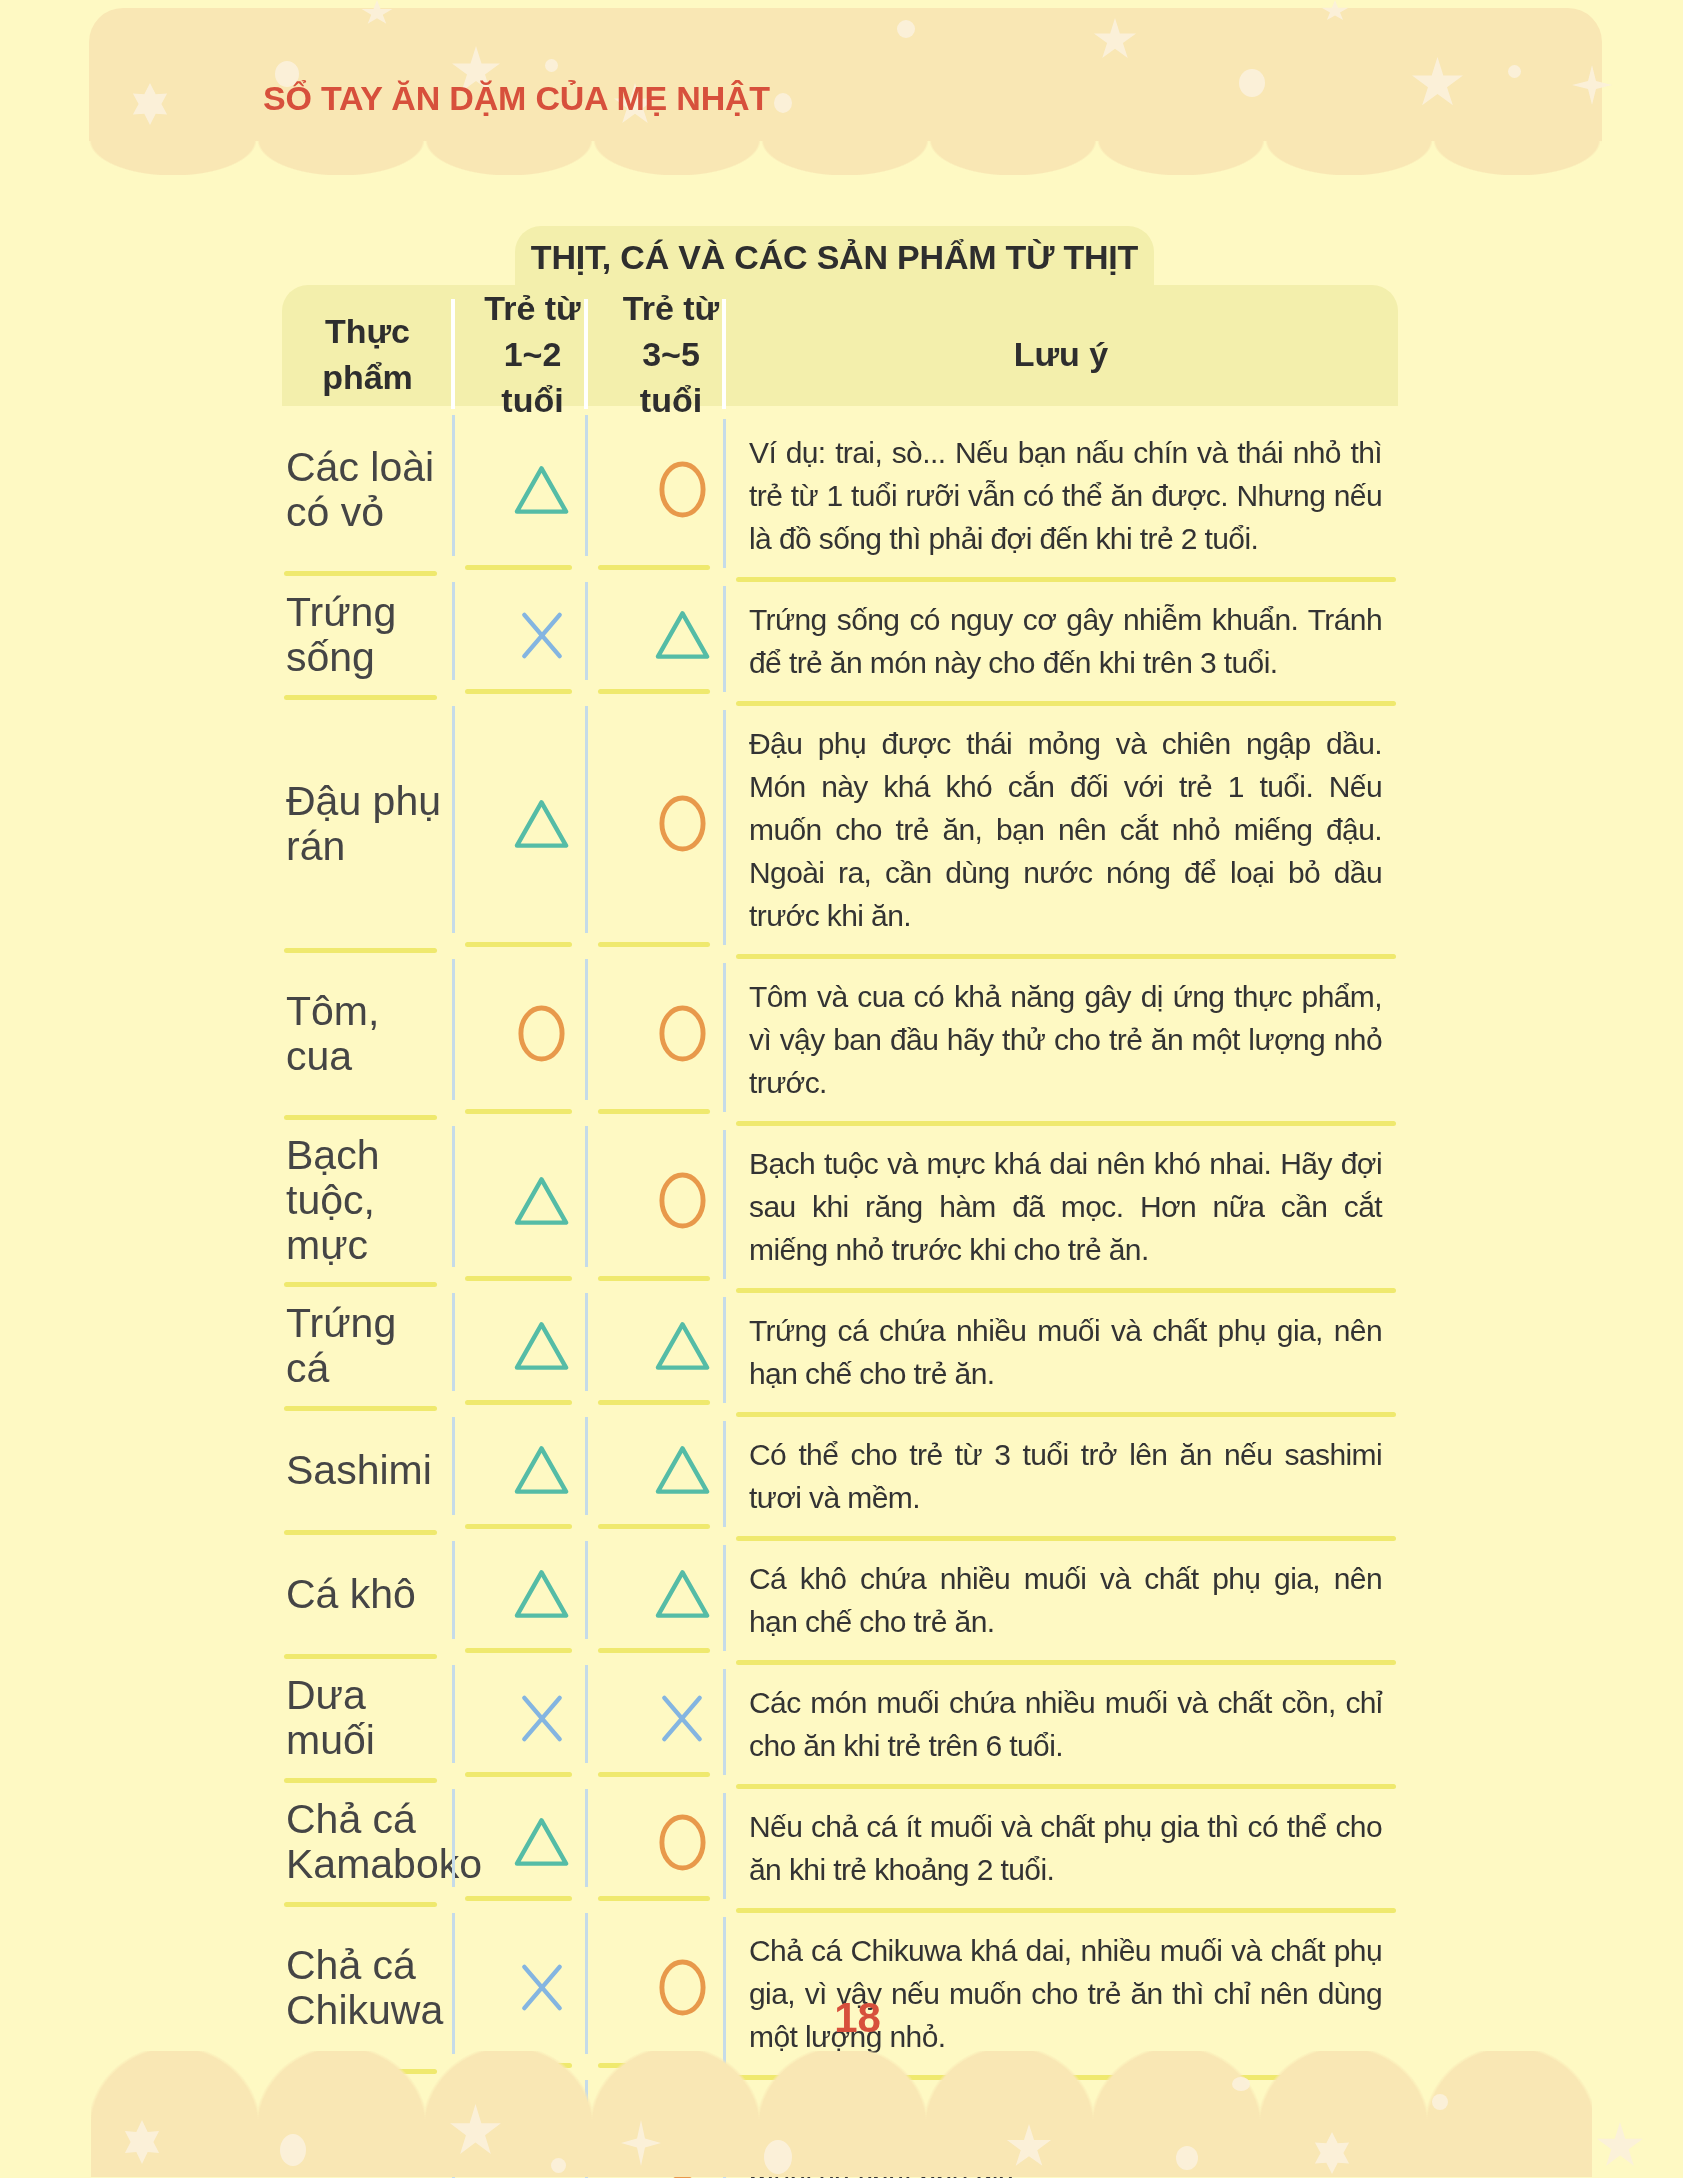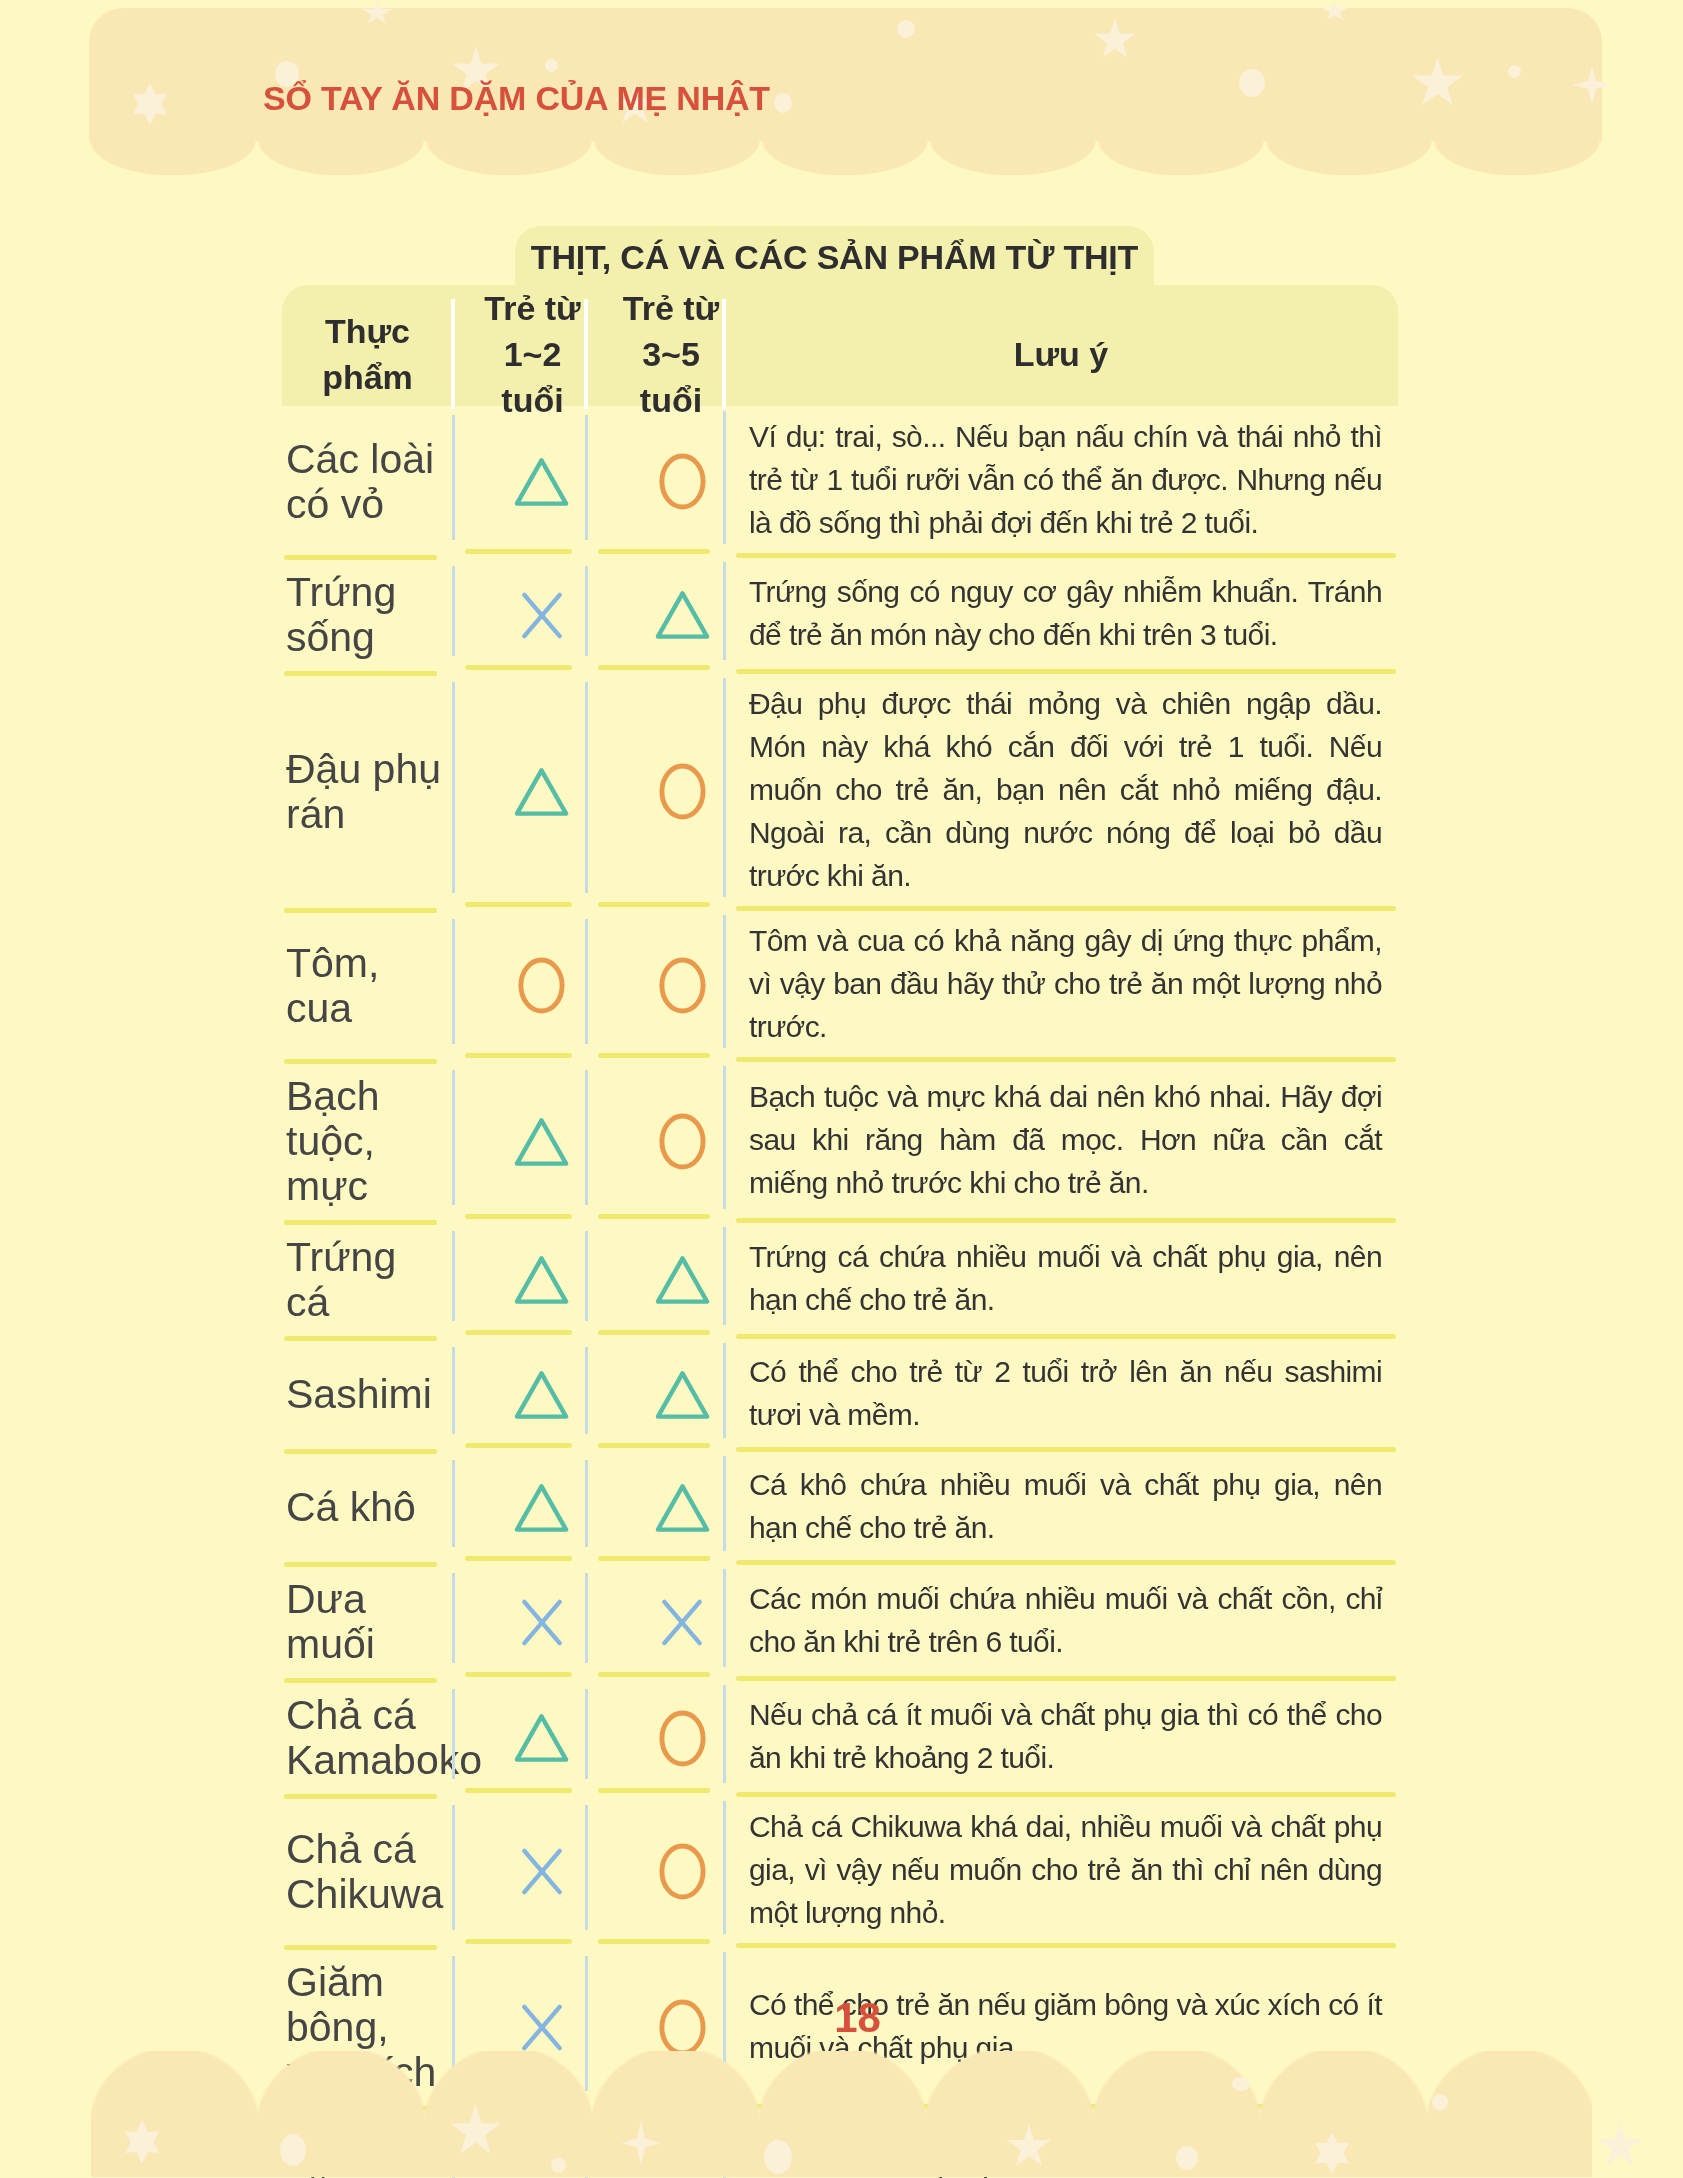--- a/index.html
+++ b/index.html
@@ -47,21 +47,21 @@
   .th.h-age2{padding-left:32px;}
 
   .tbody{width:100%;}
   .row{display:grid;grid-template-columns:171px 133px 138px 1fr;min-height:99px;padding:7px 0;position:relative;align-items:center;}
   .cell{position:relative;height:100%;display:flex;align-items:center;}
   .cell.food{font-size:41px;color:#454545;line-height:45px;padding:6px 8px 6px 4px;}
   .cell.sym{justify-content:center;}
   .cell.sym .symbol{display:inline-flex;transform:translateX(22px);}
   .cell.sym.s2 .symbol{transform:translateX(27px);}
   .cell.note{font-size:30px;color:#333333;line-height:43px;letter-spacing:-0.6px;
-    text-align:justify;padding:2px 16px 6px 25px;display:block;align-content:center;}
+    text-align:justify;padding:2px 16px 6px 25px;display:block;align-content:center;margin-top:16px;}
   
   .cell.sym::before,.cell.note::before{content:"";position:absolute;left:-1px;top:2px;bottom:10px;width:3px;background:var(--divider-blue);}
   
   .row:not(:last-child) .cell::after{content:"";position:absolute;bottom:-4px;height:5px;background:var(--separator);border-radius:3px;}
   .row:not(:last-child) .cell.food::after{left:2px;right:16px;}
   .row:not(:last-child) .cell.sym::after{left:12px;right:14px;}
   .row:not(:last-child) .cell.note::after{left:12px;right:2px;}
 </style>
 </head>
 <body>
@@ -232,21 +232,21 @@
               </svg>
             </span>
           </div>
     <div class="cell sym s2">
             <span class="symbol">
               <svg width="55" height="50" viewBox="0 0 56 50">
                 <polygon points="28,3 53,47 3,47" fill="none" stroke="#55BCA6" stroke-width="4.5" stroke-linejoin="round"></polygon>
               </svg>
             </span>
           </div>
-    <div class="cell note">Có thể cho trẻ từ 2 tuổi trở lên ăn nếu sashimi tươi và mềm.</div>
+    <div class="cell note">Có thể cho trẻ từ 3 tuổi trở lên ăn nếu sashimi tươi và mềm.</div>
   </div>
 
   <div class="row">
     <div class="cell food">Cá khô</div>
     <div class="cell sym s1">
             <span class="symbol">
               <svg width="55" height="50" viewBox="0 0 56 50">
                 <polygon points="28,3 53,47 3,47" fill="none" stroke="#55BCA6" stroke-width="4.5" stroke-linejoin="round"></polygon>
               </svg>
             </span>

